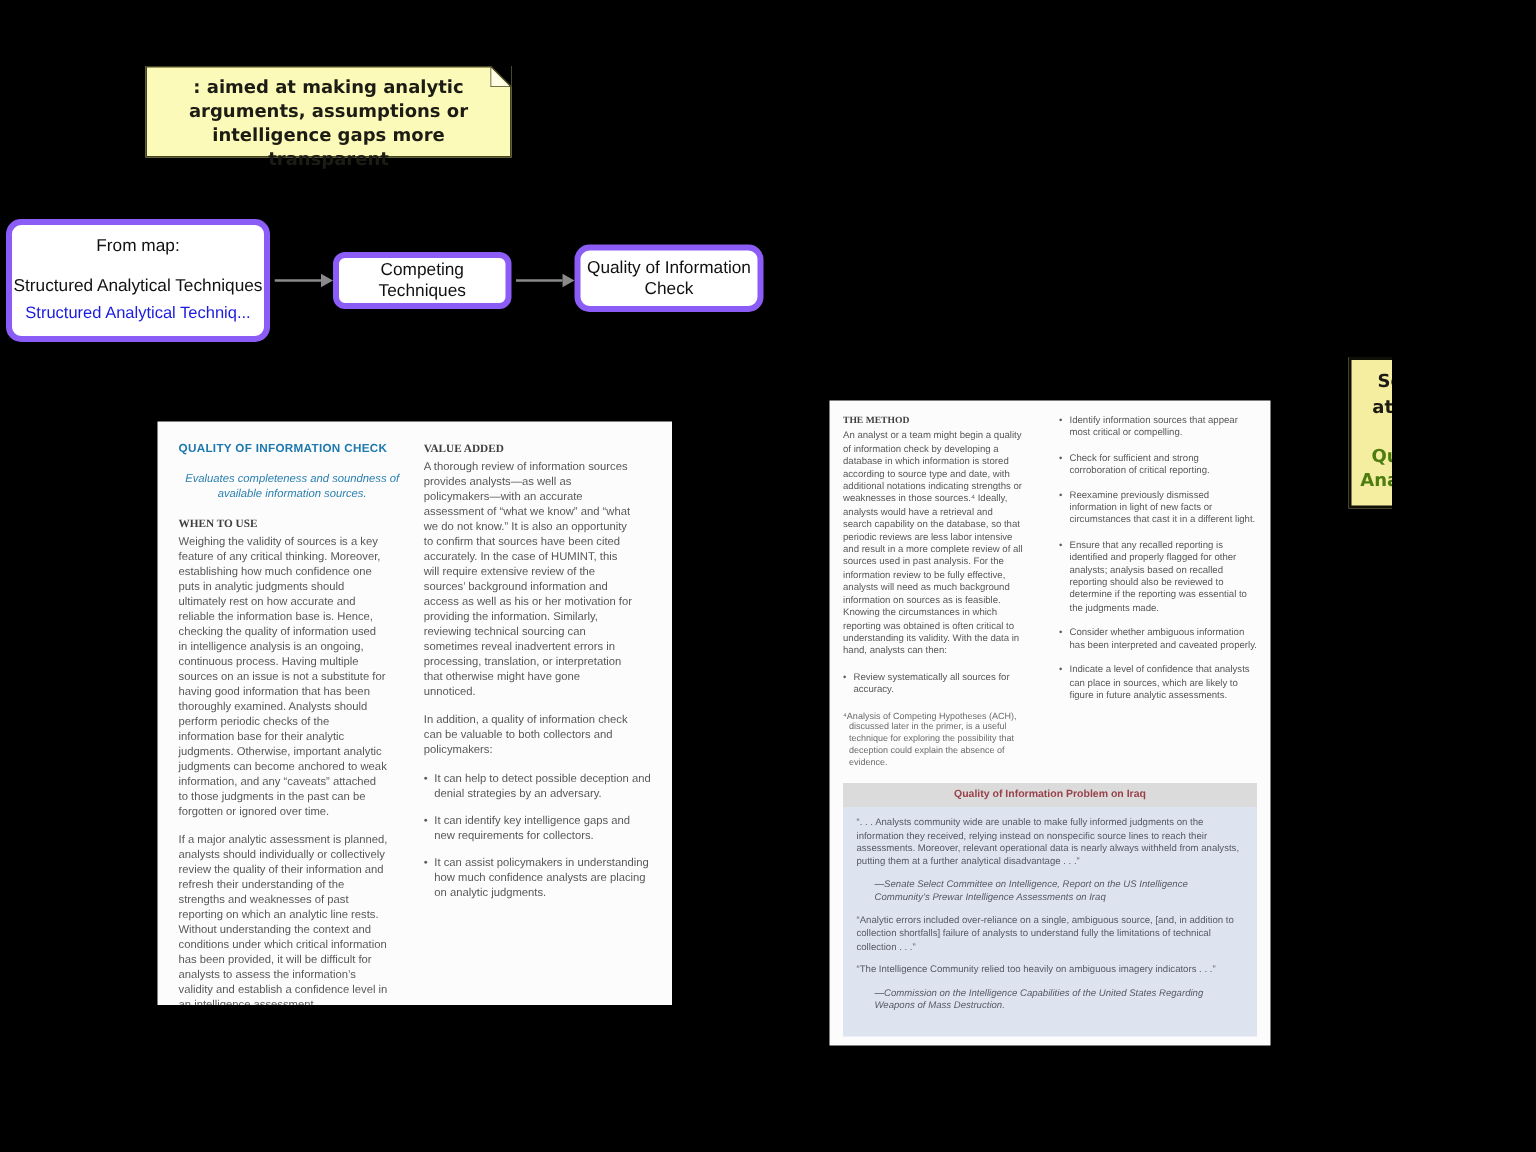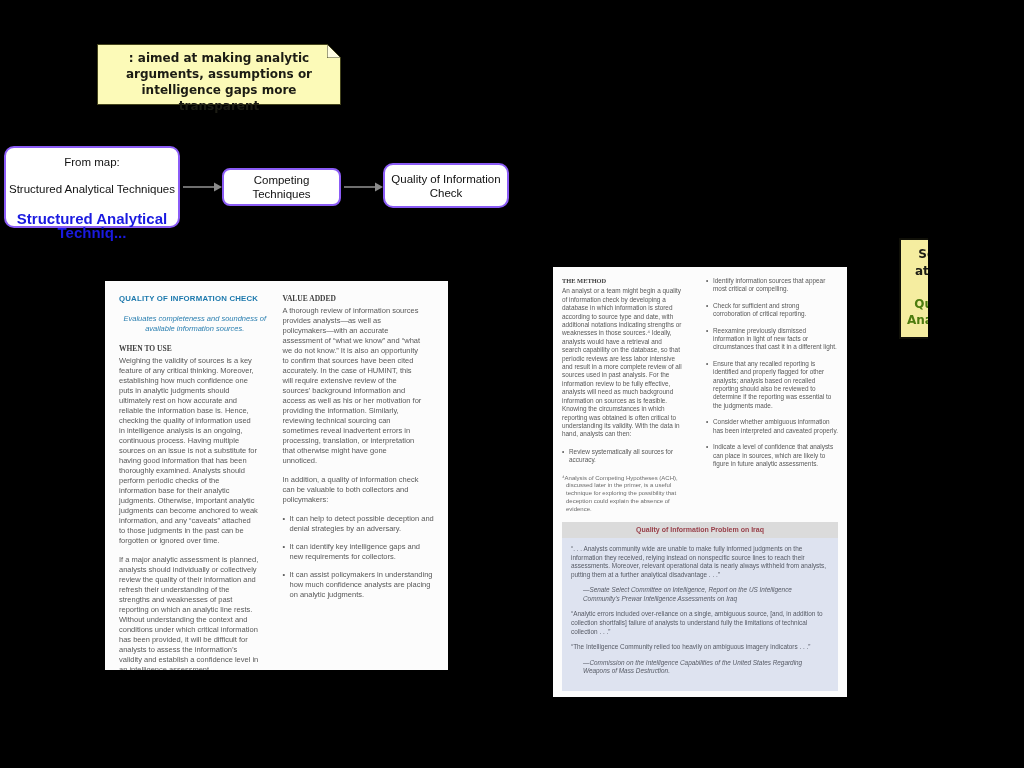--- a/index.html
+++ b/index.html
@@ -11,26 +11,26 @@
   .note{position:absolute;background:#FBF7AC;border:1px solid #44441c;color:#1c1c14;
         font-family:"DejaVu Sans",sans-serif;font-weight:600;text-align:center;}
   .note .fold{position:absolute;top:-1px;right:-1px;}
   #note-top{left:97px;top:44px;width:244px;height:61px;background:#FCFAB8;
             font-size:12px;line-height:16px;padding:5px 8px;}
   #note-right{left:899px;top:238px;width:122px;height:101px;background:#F5EDA0;
               border-width:2px;border-color:#101008;font-size:12px;line-height:16.5px;padding:6px 4px;}
   .note .maroon{color:#4d7c0f;}
 
   
-  .cnode{position:absolute;background:#fff;border:2px solid #8b5cf6;border-radius:10px;
+  .cnode{position:absolute;background:#fff;border:4px solid #8b5cf6;border-radius:10px;
          color:#111;text-align:center;display:flex;flex-direction:column;
          align-items:center;justify-content:center;font-size:11.5px;line-height:14px;}
   #node-frommap{left:4px;top:146px;width:176px;height:82px;justify-content:flex-start;padding-top:7px;}
   #node-frommap .t1{margin-bottom:13px;}
-  #node-frommap .link{margin-top:16px;color:#1A1AE0;font-weight:bold;font-size:15px;}
+  #node-frommap .link{margin-top:4px;color:#1A1AE0;font-weight:normal;font-size:11px;}
   #node-diagnostic{left:222px;top:168px;width:119px;height:38px;border-radius:8px;}
   #node-quality{left:383px;top:163px;width:126px;height:45px;}
   .arrow{position:absolute;}
   #arrow1{left:183px;top:181px;}
   #arrow2{left:344px;top:181px;}
 
   
   .page{position:absolute;background:#FCFCFC;color:#585858;overflow:hidden;}
   #page-left{left:105px;top:281px;width:343px;height:389px;padding:13px 14px;
              font-size:7.5px;line-height:10px;}

